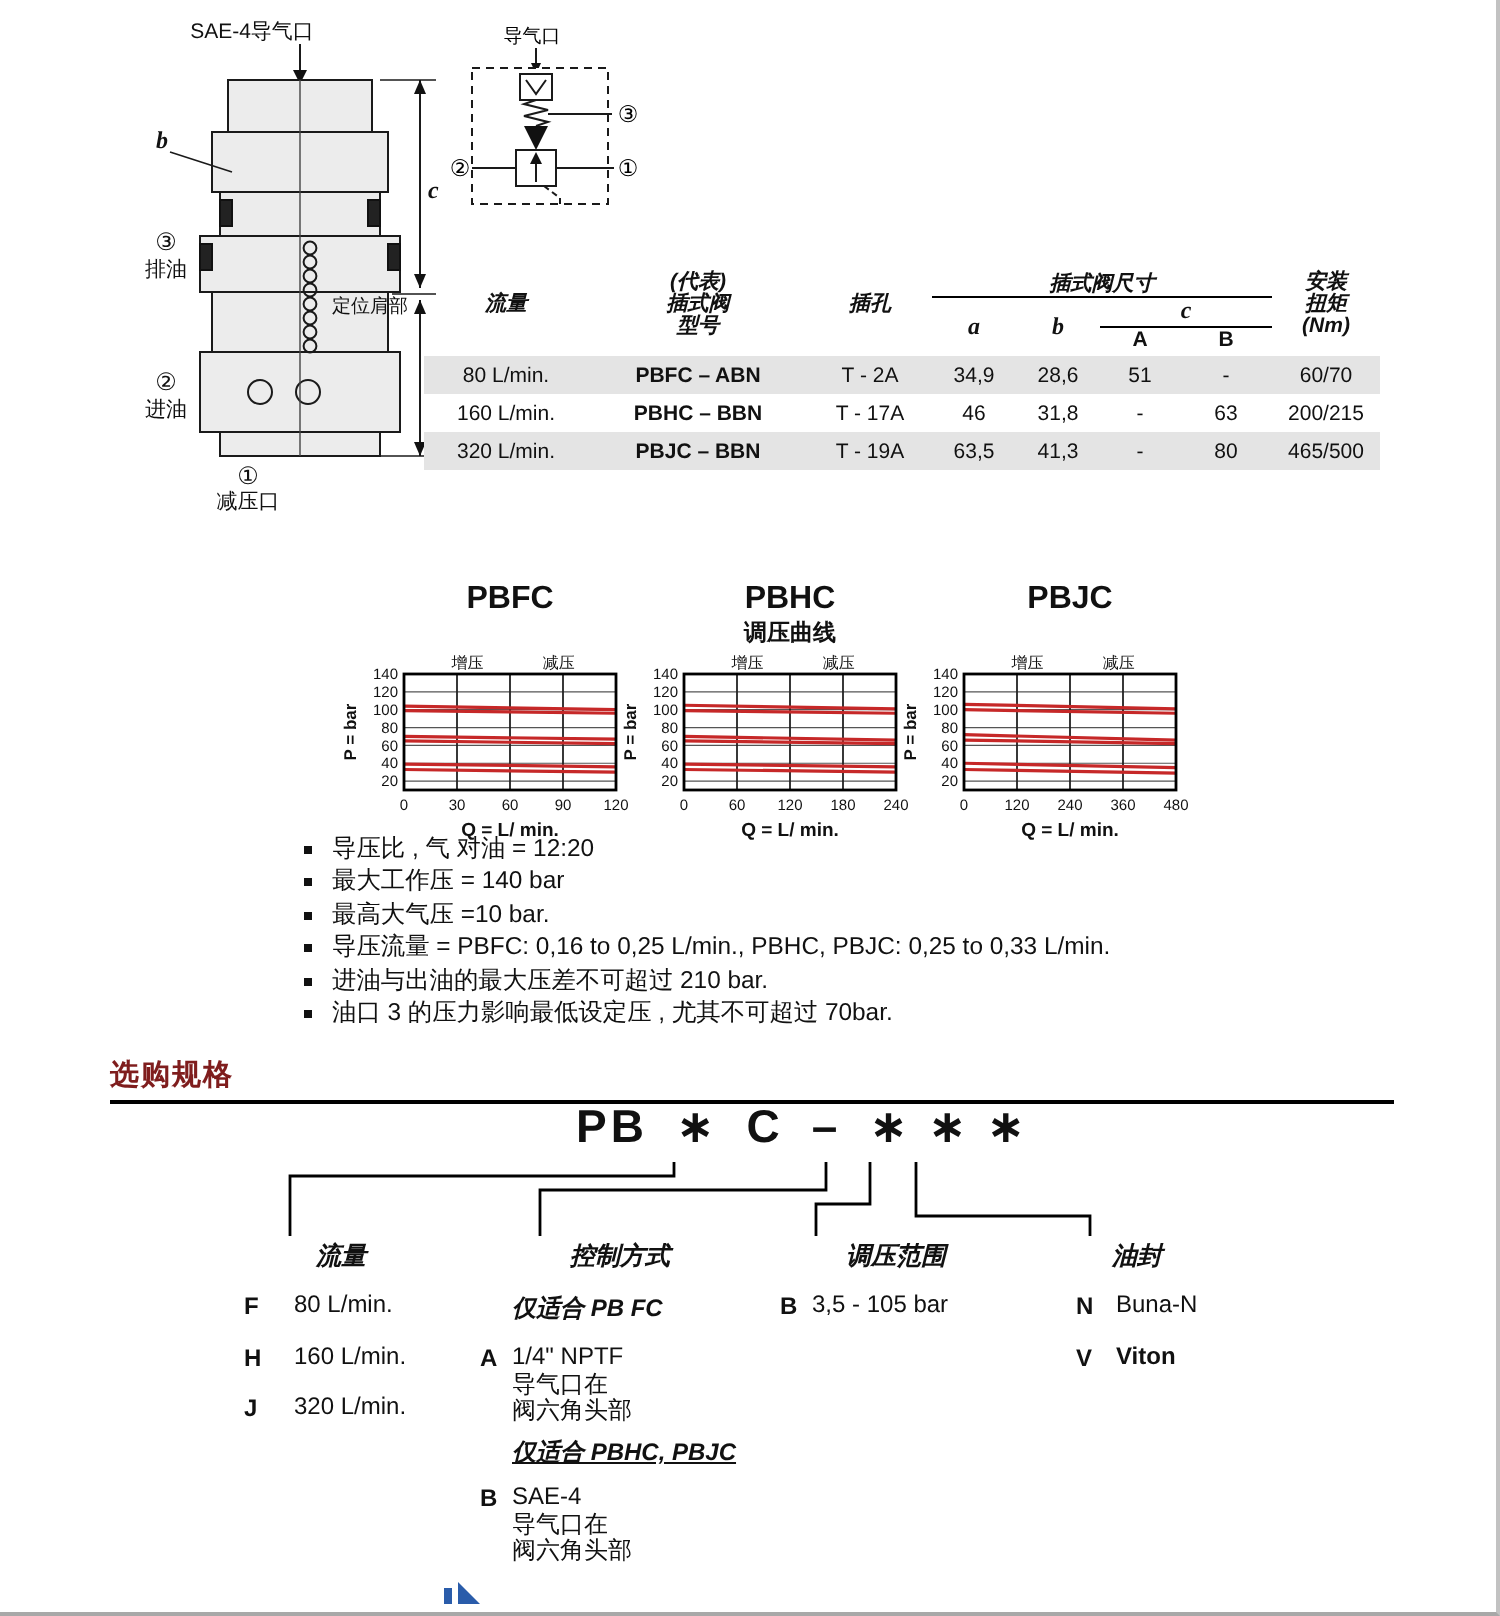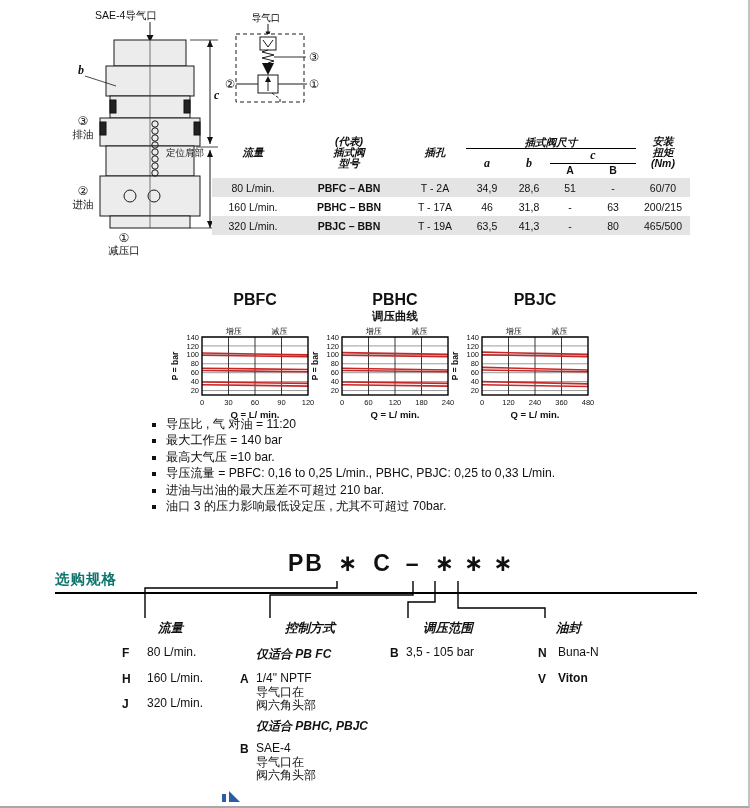--- a/index.html
+++ b/index.html
@@ -15,21 +15,21 @@
   svg.valve line{stroke:#1a1a1a;stroke-width:1;}
   svg.valve polygon{fill:#111;}
   svg.valve text{fill:#111;}
   svg.schem line,svg.schem polyline{stroke:#1a1a1a;stroke-width:1;fill:none;}
   svg.schem rect{fill:#fff;stroke:#1a1a1a;stroke-width:1;}
   svg.schem rect.dash{stroke-dasharray:4 3;}
   svg.schem polygon{fill:#111;}
   
   .sec-hd{font-weight:bold;font-style:italic;font-size:14.5px;border-bottom:2px solid #000;
           width:642px;padding-bottom:3px;letter-spacing:1px;}
-  .sec-hd.red{color:#0f766e;font-style:normal;margin-top:42px;}
+  .sec-hd.red{color:#7f1d1d;font-style:normal;}
   
   table.spec{border-collapse:collapse;table-layout:fixed;width:478px;font-size:10.5px;}
   table.spec th{font-weight:bold;padding:0 2px;vertical-align:middle;text-align:center;line-height:11px;}
   table.spec th.cjk{font-style:italic;}
   table.spec th.dim{font-style:italic;font-family:"Liberation Serif",serif;font-size:12px;}
   table.spec td{padding:1px 2px;text-align:center;height:17px;}
   table.spec tr.stripe{background:#e4e4e4;}
   table.spec .groupline{border-bottom:1.2px solid #000;}
   td.model{font-weight:bold;}
   td.flow{text-align:right;padding-right:12px;}
@@ -303,21 +303,21 @@
         <line x1="34" y1="57.61538461538461" x2="140" y2="59.84615384615385" stroke="#c62828" stroke-width="1.6"></line>
         <line x1="34" y1="60.738461538461536" x2="140" y2="62.52307692307692" stroke="#c62828" stroke-width="1.6"></line>
         <rect x="34" y="13" width="106" height="58" fill="none" stroke="#000" stroke-width="1.4"></rect>
         <text x="65.8" y="10" font-size="8" text-anchor="middle">增压</text>
         <text x="111.37999999999998" y="10" font-size="8" text-anchor="middle">减压</text>
         <text transform="translate(10,42) rotate(-90)" font-size="8.5" font-weight="bold" text-anchor="middle">P = bar</text>
         <text x="87" y="94" font-size="9.5" font-weight="bold" text-anchor="middle">Q = L/ min.</text>
       </svg></div>
 
   <ul class="bullets abs" style="left:152px;top:417px;width:545px;">
-    <li>导压比 , 气 对油 = 11:20</li>
+    <li>导压比 , 气 对油 = 12:20</li>
     <li>最大工作压 = 140 bar</li>
     <li>最高大气压 =10 bar.</li>
     <li>导压流量 = PBFC: 0,16 to 0,25 L/min., PBHC, PBJC: 0,25 to 0,33 L/min.</li>
     <li>进油与出油的最大压差不可超过 210 bar.</li>
     <li>油口 3 的压力影响最低设定压 , 尤其不可超过 70bar.</li>
   </ul>
 
   <div class="abs sec-hd red" style="left:55px;top:528px;">选购规格</div>
 
   <div class="abs model-code" style="left:288px;top:550px;">
@@ -353,21 +353,21 @@
   <div class="abs code" style="left:122px;top:672px;">H</div>
   <div class="abs desc" style="left:147px;top:672px;">160 L/min.</div>
   <div class="abs code" style="left:122px;top:697px;">J</div>
   <div class="abs desc" style="left:147px;top:697px;">320 L/min.</div>
 
   <div class="abs note" style="left:256px;top:646px;">仅适合 PB FC</div>
   <div class="abs code" style="left:240px;top:672px;">A</div>
   <div class="abs desc pre" style="left:256px;top:672px;">1/4" NPTF
 导气口在
 阀六角头部</div>
-  <div class="abs note" style="left:256px;top:718px;">仅适合 PBHC, PBJC</div>
+  <div class="abs note" style="left:256px;top:718px;text-decoration:underline;">仅适合 PBHC, PBJC</div>
   <div class="abs code" style="left:240px;top:742px;">B</div>
   <div class="abs desc pre" style="left:256px;top:742px;">SAE-4
 导气口在
 阀六角头部</div>
 
   <div class="abs code" style="left:390px;top:646px;">B</div>
   <div class="abs desc" style="left:406px;top:646px;">3,5 - 105 bar</div>
 
   <div class="abs code" style="left:538px;top:646px;">N</div>
   <div class="abs desc" style="left:558px;top:646px;">Buna-N</div>

